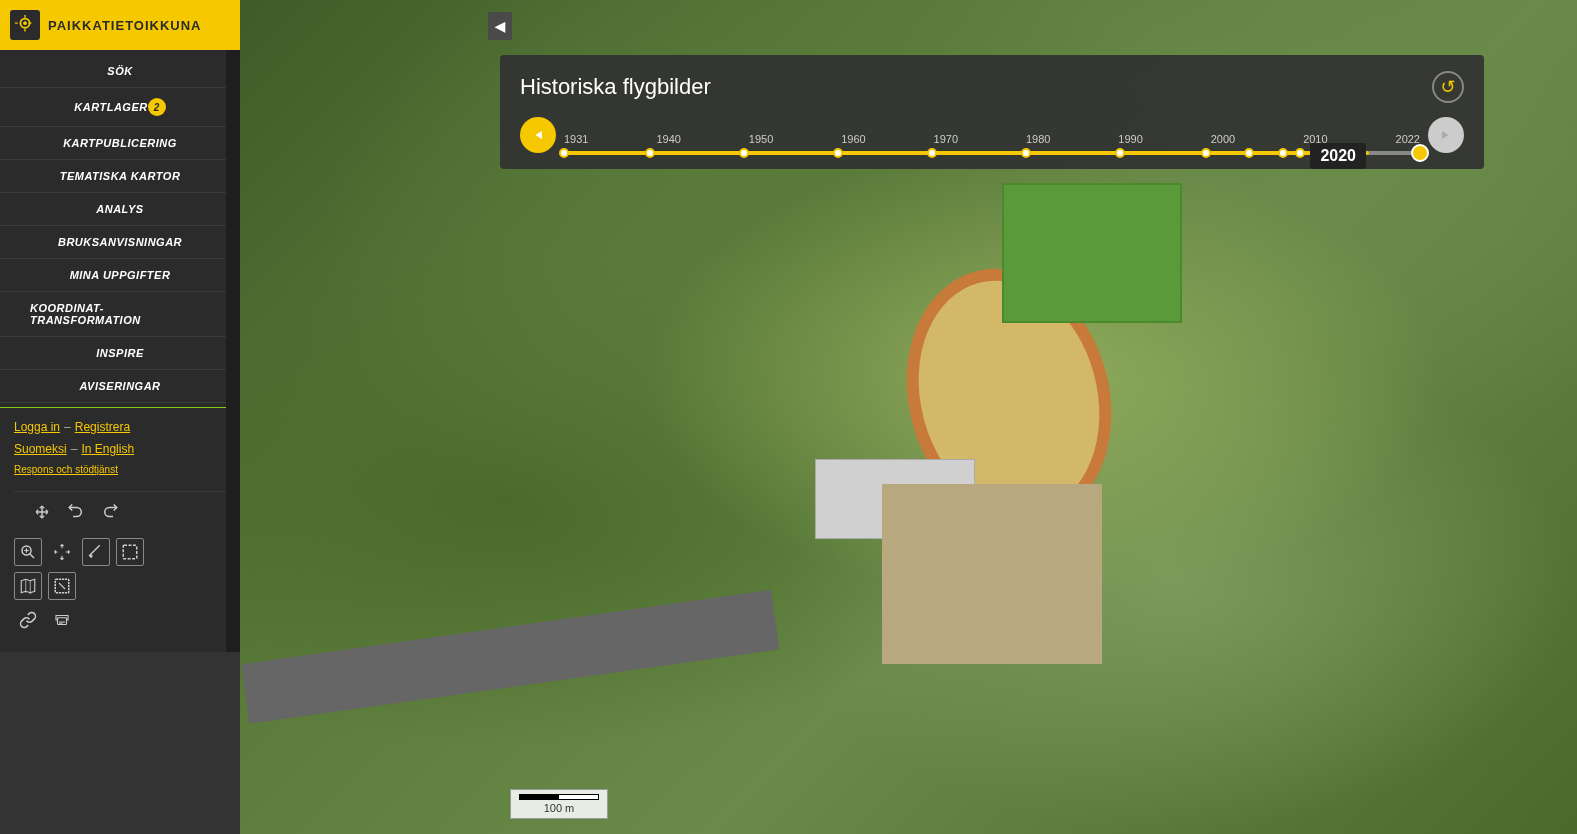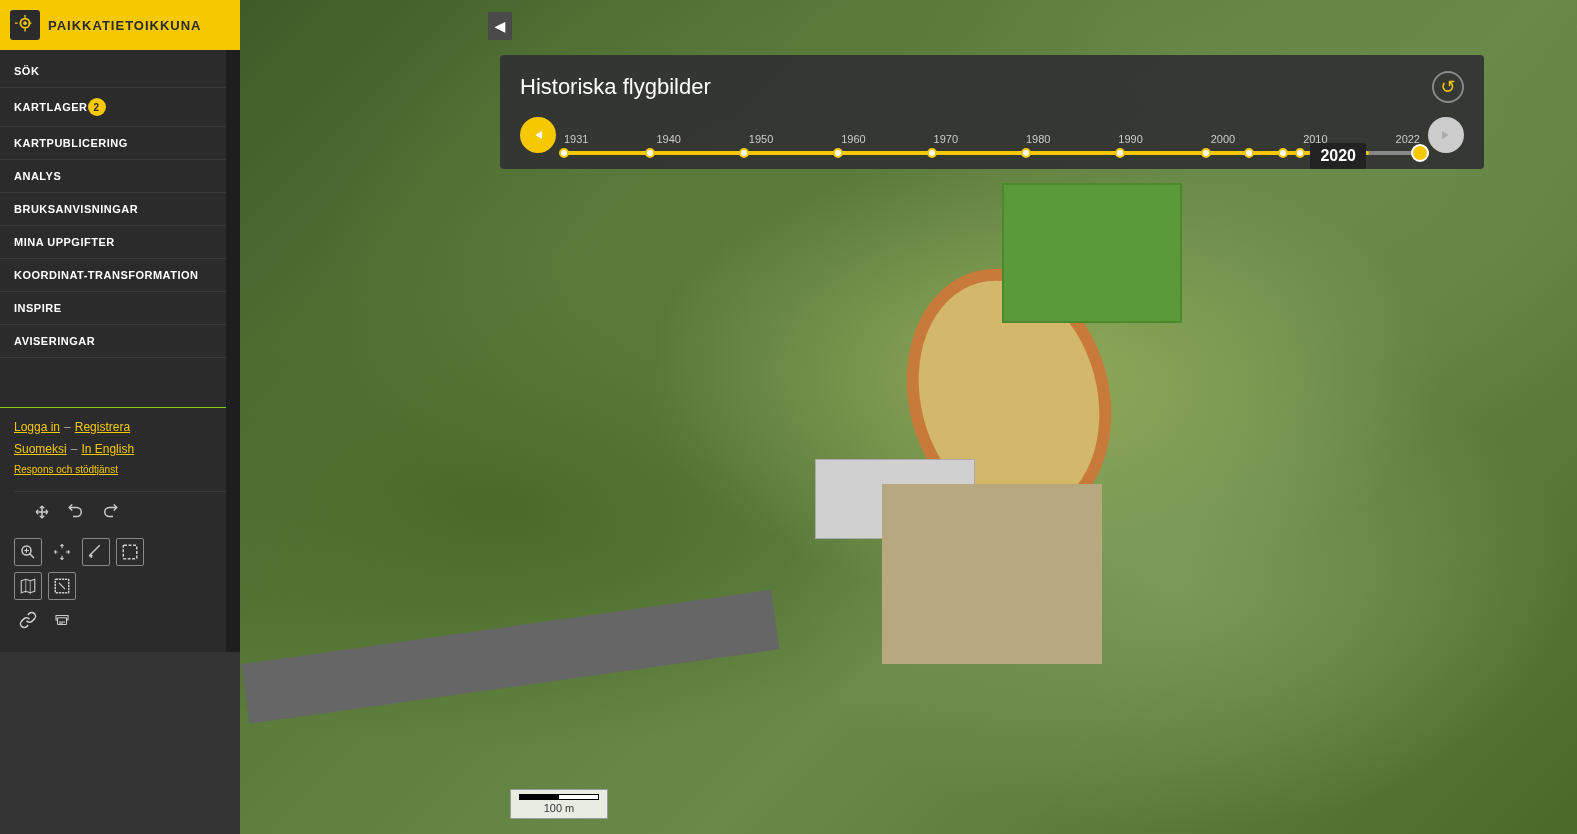--- a/index.html
+++ b/index.html
@@ -49,29 +49,30 @@
 
     .sidebar-nav {
       flex: 1;
       overflow-y: auto;
       padding-top: 5px;
     }
 
     .nav-item {
       display: flex;
       align-items: center;
-      justify-content: flex-start;
-      padding: 10px 14px;
+      justify-content: center;
+      padding: 10px 30px;
       color: #ffffff;
       font-size: 11px;
       font-weight: bold;
       letter-spacing: 0.5px;
       text-transform: uppercase;
       cursor: pointer;
       border-bottom: 1px solid #3a3a3a;
+      font-style: italic;
     }
 
     .nav-badge {
       background: #f5c800;
       color: #2b2b2b;
       font-size: 10px;
       font-weight: bold;
       width: 18px;
       height: 18px;
       border-radius: 50%;
@@ -448,20 +449,23 @@
   <div class="sidebar-nav">
     <div class="nav-item">
       <span>SÖK</span>
     </div>
     <div class="nav-item">
       <span>KARTLAGER</span>
       <span class="nav-badge">2</span>
     </div>
     <div class="nav-item">
       <span>KARTPUBLICERING</span>
+    </div>
+    <div class="nav-item">
+      <span>TEMATISKA KARTOR</span>
     </div>
     <div class="nav-item">
       <span>ANALYS</span>
     </div>
     <div class="nav-item">
       <span>BRUKSANVISNINGAR</span>
     </div>
     <div class="nav-item">
       <span>MINA UPPGIFTER</span>
     </div>

